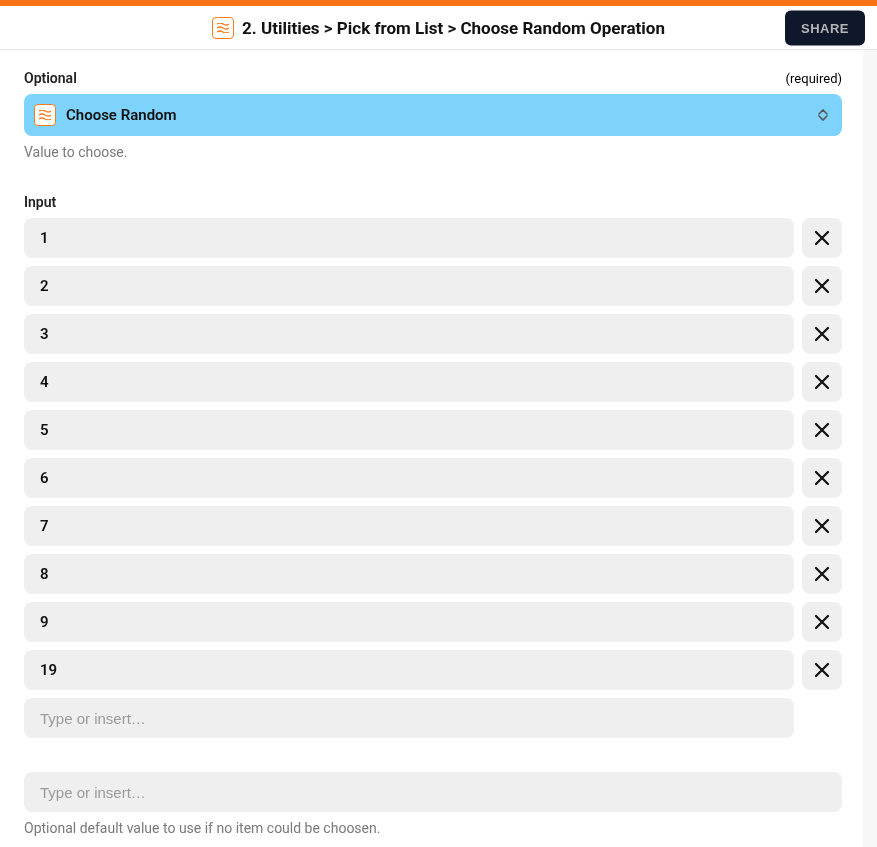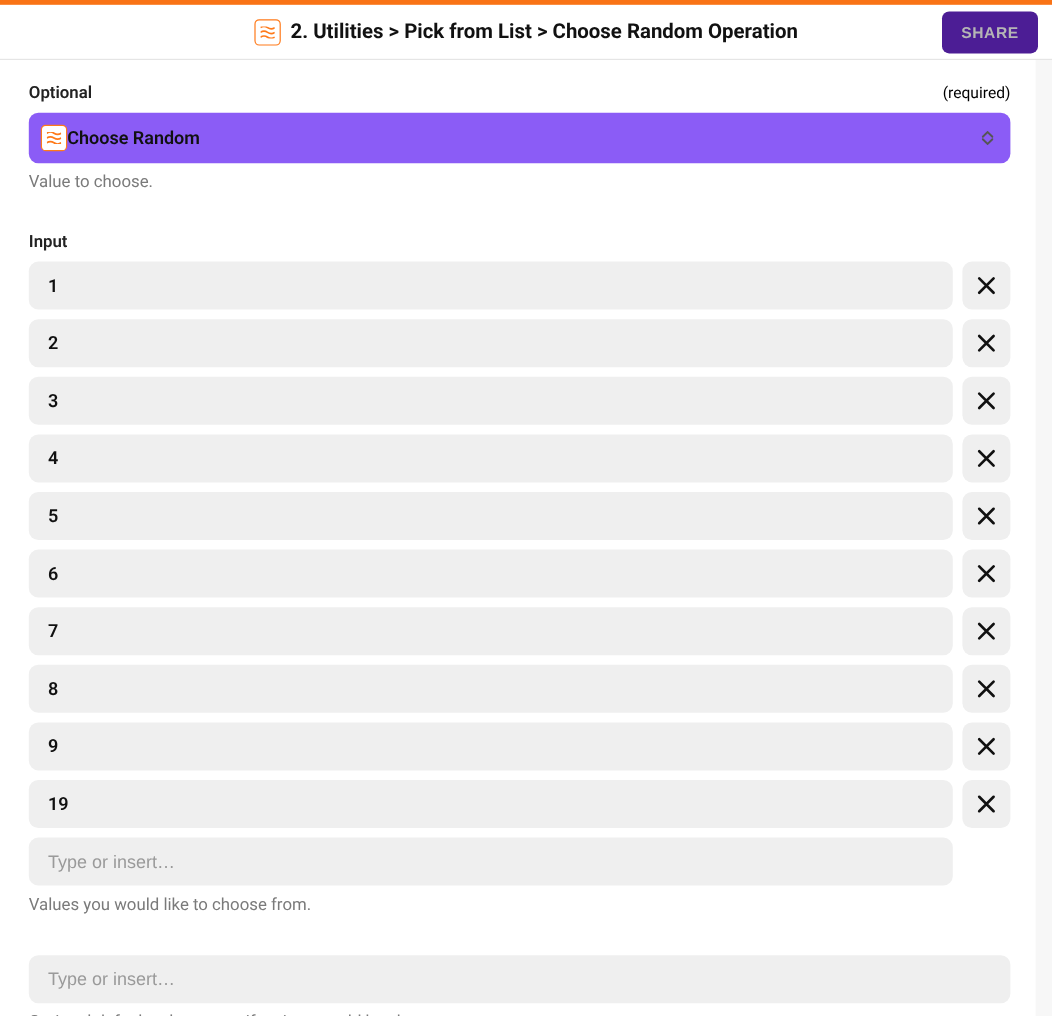--- a/index.html
+++ b/index.html
@@ -6,21 +6,21 @@
   html, body {
     font-family: -apple-system, BlinkMacSystemFont, "Segoe UI", Roboto, Helvetica, Arial, sans-serif;
     background: #fff;
     color: #111;
     width: 877px;
     height: 847px;
     overflow: hidden;
   }
   .header {
     height: 50px;
-    border-top: 4px solid #f97316;
+    border-top: 6px solid #f97316;
     border-bottom: 1px solid #e5e5e5;
     display: flex;
     align-items: center;
     justify-content: center;
     position: relative;
     padding: 0 24px;
   }
   .header-title {
     display: flex;
     align-items: center;
@@ -40,21 +40,21 @@
   .breadcrumb {
     font-size: 17px;
     font-weight: 700;
     color: #111;
   }
   .share-btn {
     position: absolute;
     right: 12px;
     top: 50%;
     transform: translateY(-50%);
-    background: #4c1d95;
+    background: #0f172a;
     border: none;
     border-radius: 6px;
     padding: 10px 16px;
     font-size: 13px;
     font-weight: 700;
     letter-spacing: 0.5px;
     color: #b5b5b5;
     cursor: pointer;
   }
   .body {
@@ -72,26 +72,27 @@
   .field-label {
     font-size: 14px;
     font-weight: 600;
     color: #222;
   }
   .required {
     font-size: 13px;
     color: #000000;
   }
   .select-row {
-    background: #8b5cf6;
+    background: #7dd3fc;
     border-radius: 8px;
     height: 42px;
     display: flex;
     align-items: center;
     padding: 0 14px 0 10px;
+    gap: 10px;
     cursor: pointer;
   }
   .select-row .app-icon-sm {
     width: 22px; height: 22px;
     border: 1.5px solid #ff7a1a;
     border-radius: 4px;
     display:flex;align-items:center;justify-content:center;
     background:#fff;
     flex-shrink:0;
   }
@@ -290,21 +291,20 @@
               <svg width="18" height="18" viewBox="0 0 18 18">
                 <path d="M3 3 L15 15 M15 3 L3 15" stroke="#111" stroke-width="2.2" stroke-linecap="round"></path>
               </svg>
             </button>
           </div>
         </div>
     <div style="height:8px"></div>
     <div class="add-input">
       <input type="text" placeholder="Type or insert…" style="">
     </div>
-    <div class="helper">Values you would like to choose from.</div>
   </div>
 
   <div class="section">
     <div class="default-input">
       <input type="text" placeholder="Type or insert…" style="">
     </div>
     <div class="helper">Optional default value to use if no item could be choosen.</div>
   </div>
 
  </div>

